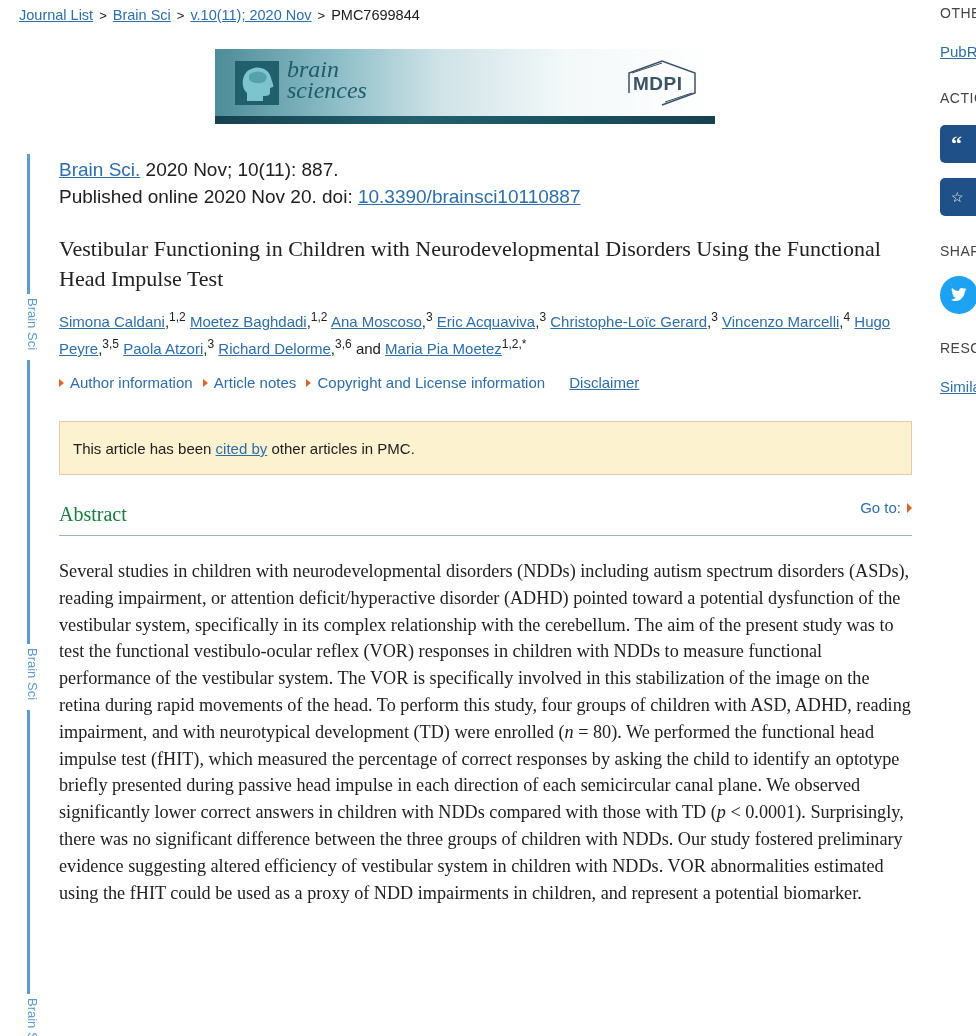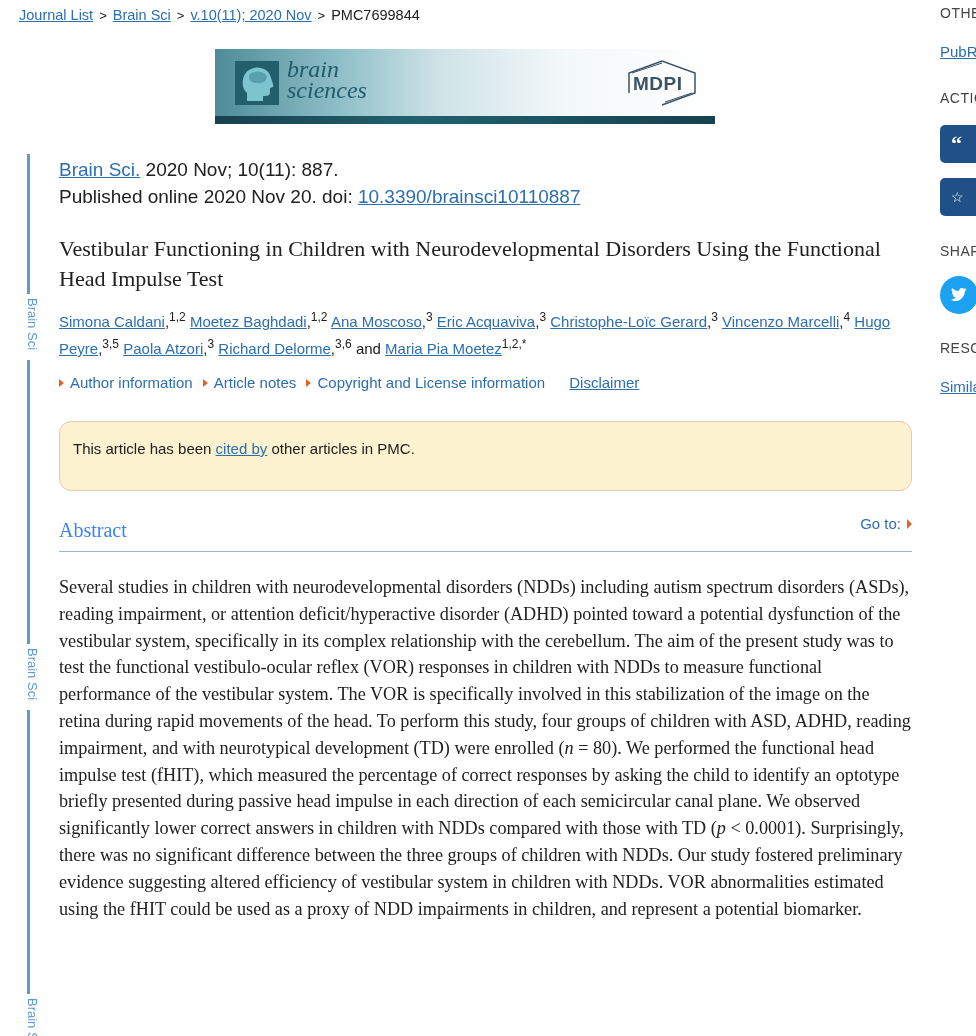--- a/index.html
+++ b/index.html
@@ -19,23 +19,23 @@
   .content { position:absolute; left:59px; top:156px; width:853px; }
   .cite-line { font-size:19px; line-height:27px; color:#212121; }
   .ids { position:absolute; right:0; top:0; text-align:right; font-size:15px; line-height:27px; }
   .title { font-family:"Liberation Serif", serif; font-size:22px; line-height:30px; margin-top:24px; color:#212121; }
   .authors { font-size:15px; line-height:27px; margin-top:14px; }
   .authors sup { font-size:12px; vertical-align:super; line-height:0; }
   .notes { margin-top:12px; font-size:15px; color:#2d6eae; }
   .notes .item { margin-right:6px; }
   .notes .tri { display:inline-block; width:0; height:0; border-top:4px solid transparent; border-bottom:4px solid transparent; border-left:5px solid #d9652b; margin-right:6px; vertical-align:1px; }
   .notes .disc { margin-left:14px; }
-  .cited { margin-top:30px; background:#fdf2cf; border:1px solid #e8c8a8; border-radius:12px; height:70px; box-sizing:border-box; padding:0 13px; font-size:15px; line-height:54px; }
+  .cited { margin-top:30px; background:#fdf2cf; border:1px solid #e8c8a8; border-radius:0; height:54px; box-sizing:border-box; padding:0 13px; font-size:15px; line-height:54px; }
   .abs-head { margin-top:24px; height:36px; border-bottom:1px solid #9bb3c7; position:relative; }
-  .abs-head .t { font-family:"Liberation Serif", serif; font-size:20px; color:#3b82f6; position:absolute; left:0; top:4px; }
+  .abs-head .t { font-family:"Liberation Serif", serif; font-size:20px; color:#15803d; position:absolute; left:0; top:4px; }
   .abs-head .goto { position:absolute; right:0; top:0; font-size:15px; color:#2d6eae; }
   .abs-head .goto .tri { display:inline-block; width:0; height:0; border-top:5px solid transparent; border-bottom:5px solid transparent; border-left:5px solid #d9652b; margin-left:6px; }
   .abstract { font-family:"Liberation Serif", serif; font-size:18.2px; line-height:26.8px; margin-top:22px; color:#212121; }
   .keywords { font-family:"Liberation Serif", serif; font-size:18.2px; line-height:26.8px; margin-top:26px; }
   .keywords b { color:#8b4a23; }
   .right { position:absolute; left:940px; top:0; width:40px; }
   .right .hdr { position:absolute; left:0; font-size:14px; color:#444; letter-spacing:0.5px; white-space:nowrap; }
   .right .lnk { position:absolute; left:0; font-size:15px; color:#2d6eae; text-decoration:underline; white-space:nowrap; }
   .right .btn { position:absolute; left:0; width:40px; height:38px; background:#1f5087; border-radius:5px; color:#fff; font-size:14px; line-height:38px; text-indent:11px; }
   .right .tw { position:absolute; left:0; width:38px; height:38px; border-radius:50%; background:#1da1f2; }

